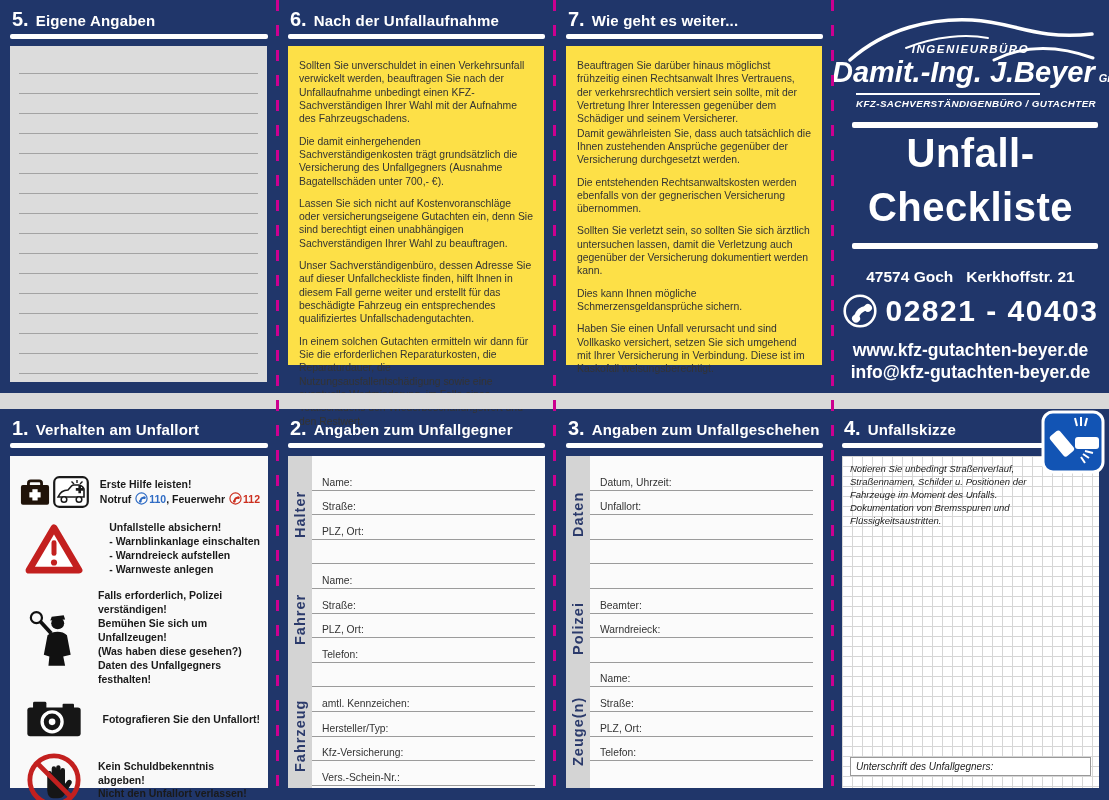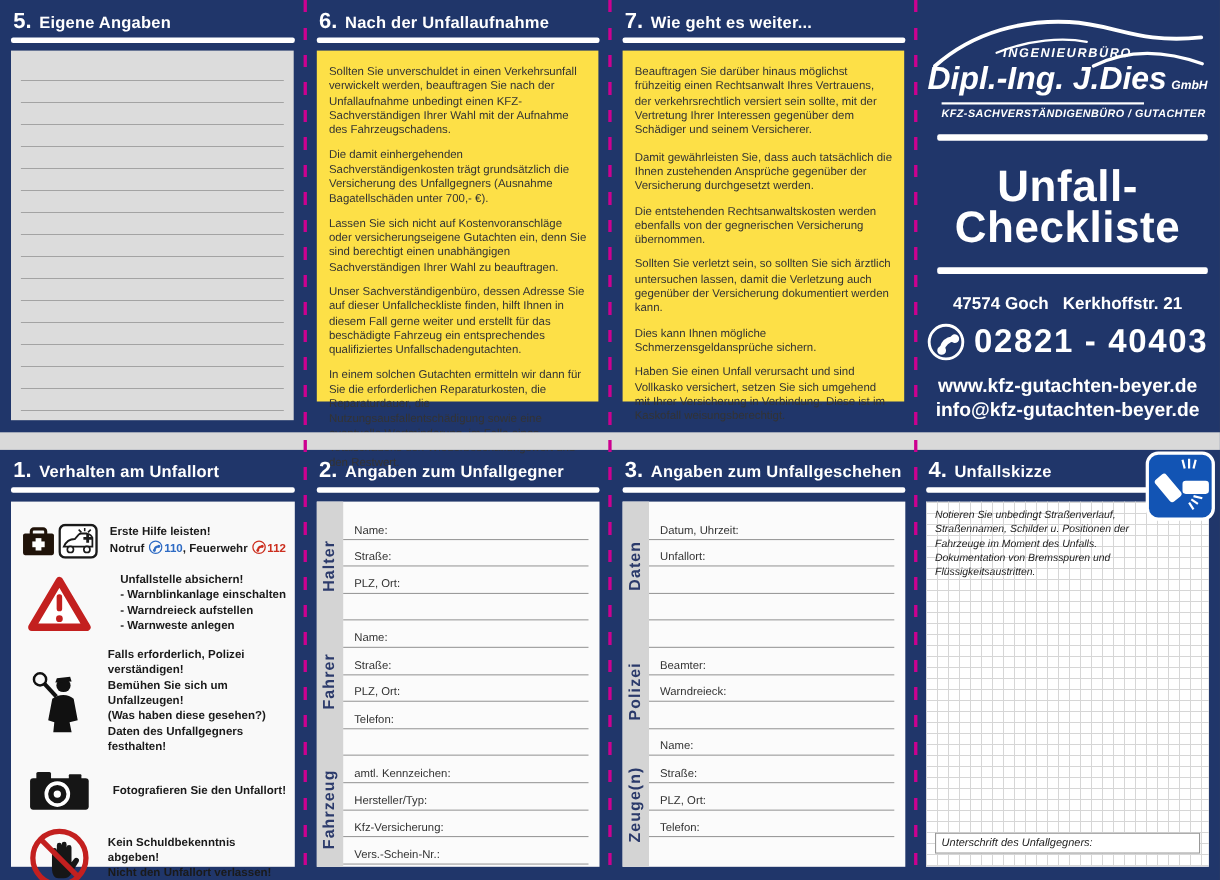--- a/index.html
+++ b/index.html
@@ -16,21 +16,21 @@
   .phead .ttl{font-size:15px;font-weight:bold;letter-spacing:.2px;}
   .ubar{position:absolute;height:5px;background:#fff;border-radius:2px;z-index:10;}
   
   .linedbox{position:absolute;left:10px;top:46px;width:257px;height:336px;background:#dcdcdc;}
   .linedbox .lines{position:absolute;left:9px;right:9px;top:8px;bottom:6px;
         background-image:repeating-linear-gradient(to bottom,transparent 0 19px,#a3a3a3 19px 20px);}
   
   .textbox{position:absolute;top:46px;width:256px;height:319px;background:#fde047;
         box-sizing:border-box;padding:13px 11px;font-size:10.4px;line-height:1.28;color:#333;}
   .textbox p{margin:0 0 9px 0;}
-  .textbox p.m0{margin-bottom:11px;}
+  .textbox p.m0{margin-bottom:1px;}
   
   .brand-top{position:absolute;left:832px;width:277px;text-align:center;top:43px;color:#fff;
         font-style:italic;font-weight:bold;font-size:11.5px;letter-spacing:1.5px;}
   .brand-name{position:absolute;left:832px;width:277px;top:56px;color:#fff;text-align:center;
         font-style:italic;font-weight:bold;font-size:29px;white-space:nowrap;}
   .brand-name .suffix{font-size:11px;margin-left:4px;font-weight:bold;}
   .brand-rule{position:absolute;left:856px;top:93px;width:184px;height:2px;background:#fff;}
   .brand-sub{position:absolute;left:856px;top:98px;color:#fff;font-style:italic;font-weight:bold;
         font-size:9.8px;letter-spacing:.4px;white-space:nowrap;}
   .trule{position:absolute;left:852px;width:246px;height:6px;background:#fff;border-radius:2px;}
@@ -116,27 +116,27 @@
     <p>Haben Sie einen Unfall verursacht und sind Vollkasko versichert, setzen Sie sich umgehend mit Ihrer Versicherung in Verbindung. Diese ist im Kaskofall weisungsberechtigt.</p>
   </div>
 
   <svg style="position:absolute;left:846px;top:14px;width:250px;height:66px;z-index:2;" viewBox="0 0 250 66">
     <path d="M4 46 C40 14 86 4 126 6 C168 8 188 26 246 20" stroke="#fff" stroke-width="3.5" fill="none" stroke-linecap="round"></path>
     <path d="M148 46 C180 30 214 32 247 44" stroke="#fff" stroke-width="3" fill="none" stroke-linecap="round"></path>
     <path d="M60 34 C90 22 120 20 142 24" stroke="#fff" stroke-width="2" fill="none" stroke-linecap="round"></path>
   </svg>
   <div class="brand-top">INGENIEURBÜRO</div>
   <div class="brand-name">
-    <span>Dipl.-Ing. J.Dies</span><span class="suffix">GmbH</span>
+    <span>Damit.-Ing. J.Beyer</span><span class="suffix">GmbH</span>
   </div>
   <div class="brand-rule"></div>
   <div class="brand-sub">KFZ-SACHVERSTÄNDIGENBÜRO / GUTACHTER</div>
 
   <div class="trule" style="top:122px;"></div>
-  <div class="btitle" style="top:148px;">Unfall-</div>
+  <div class="btitle" style="top:131px;">Unfall-</div>
   <div class="btitle" style="top:185px;">Checkliste</div>
   <div class="trule" style="top:243px;"></div>
 
   <div class="baddr" style="top:268px;">47574 Goch   Kerkhoffstr. 21</div>
   <div class="bphone">
     <svg width="36" height="36" viewBox="0 0 36 36">
       <circle cx="18" cy="18" r="15.3" fill="none" stroke="#fff" stroke-width="2.6"></circle>
       <g transform="rotate(-42 18 18)" fill="#fff">
         <circle cx="10" cy="21" r="4"></circle>
           <circle cx="26" cy="21" r="4"></circle>

